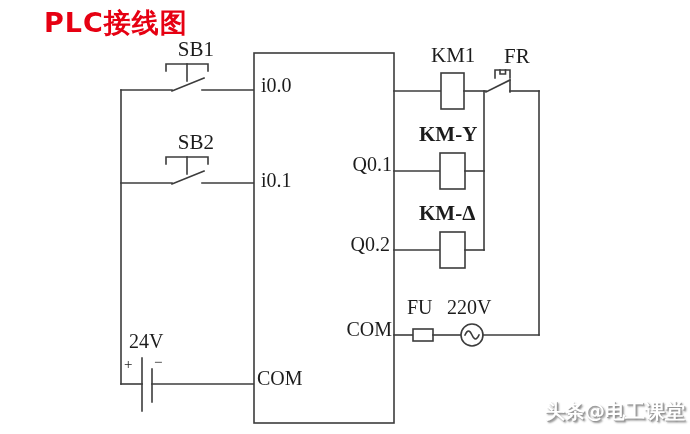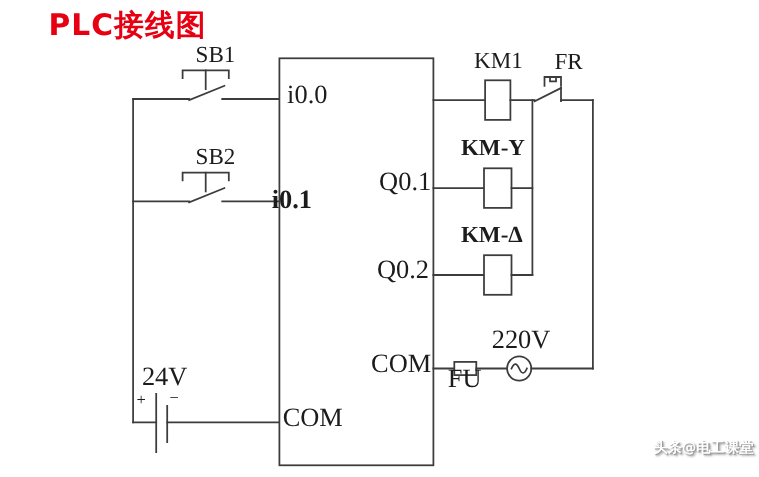--- a/index.html
+++ b/index.html
@@ -8,39 +8,39 @@
     width:690px;height:434px;
     background:#ffffff;
     overflow:hidden;
     font-family:"Liberation Serif", serif;
   }
   #wires{position:absolute;left:0;top:0;}
   .lbl{
     position:absolute;
     color:#1c1c1c;
     font-family:"Liberation Serif", serif;
-    font-size:24px;
+    font-size:20px;
     line-height:1.05;
     white-space:nowrap;
   }
   .lbl.c{text-align:right;}
   .lbl.r{text-align:right;}
   .lbl.b{font-weight:bold;}
   .lbl.s21{font-size:21px;}
   .lbl.s14{font-size:15px;}
   #title{
     position:absolute;left:44px;top:5px;
     font-family:"DejaVu Sans", sans-serif;
     font-weight:bold;font-size:27px;
     color:#e60012;letter-spacing:1px;
   }
   #watermark{
     position:absolute;right:5px;top:398px;
     font-family:"DejaVu Sans", sans-serif;
-    font-weight:bold;font-size:13px;
+    font-weight:bold;font-size:20px;
     color:#ffffff;
     text-shadow:2px 2px 2px #8f8f8f, 1px 1px 0 #a8a8a8;
   }
 </style>
 </head>
 <body>
 
 <div id="stage">
 
   <svg id="wires" width="690" height="434" viewBox="0 0 690 434" stroke="#3c3c3c" stroke-width="1.6" fill="none" stroke-linecap="square">
@@ -117,28 +117,28 @@
   <div id="title">PLC接线图</div>
 
   <div class="lbl c s21" style="left:160px;top:38px;width:54px;">SB1</div>
   <div class="lbl c s21" style="left:160px;top:131px;width:54px;">SB2</div>
 
   <div class="lbl" style="left:129px;top:331px;">24V</div>
   <div class="lbl s14" style="left:124px;top:357px;">+</div>
   <div class="lbl s14" style="left:154px;top:355px;">−</div>
 
   <div class="lbl" style="left:261px;top:75px;">i0.0</div>
-  <div class="lbl" style="left:247px;top:170px;font-weight:bold;">i0.1</div>
+  <div class="lbl" style="left:261px;top:170px;">i0.1</div>
   <div class="lbl" style="left:257px;top:368px;">COM</div>
 
   <div class="lbl r" style="left:330px;top:154px;width:62px;">Q0.1</div>
   <div class="lbl r" style="left:328px;top:234px;width:62px;">Q0.2</div>
   <div class="lbl r" style="left:328px;top:319px;width:64px;">COM</div>
 
   <div class="lbl s21" style="left:431px;top:44px;">KM1</div>
   <div class="lbl s21" style="left:504px;top:45px;">FR</div>
   <div class="lbl s21 b" style="left:419px;top:123px;">KM-Y</div>
   <div class="lbl s21 b" style="left:419px;top:202px;">KM-Δ</div>
-  <div class="lbl" style="left:407px;top:297px;margin-top:36px;">FU</div>
+  <div class="lbl" style="left:407px;top:297px;">FU</div>
   <div class="lbl" style="left:447px;top:297px;">220V</div>
 
   <div id="watermark">头条@电工课堂</div>
 </div>
 
 </body></html>

